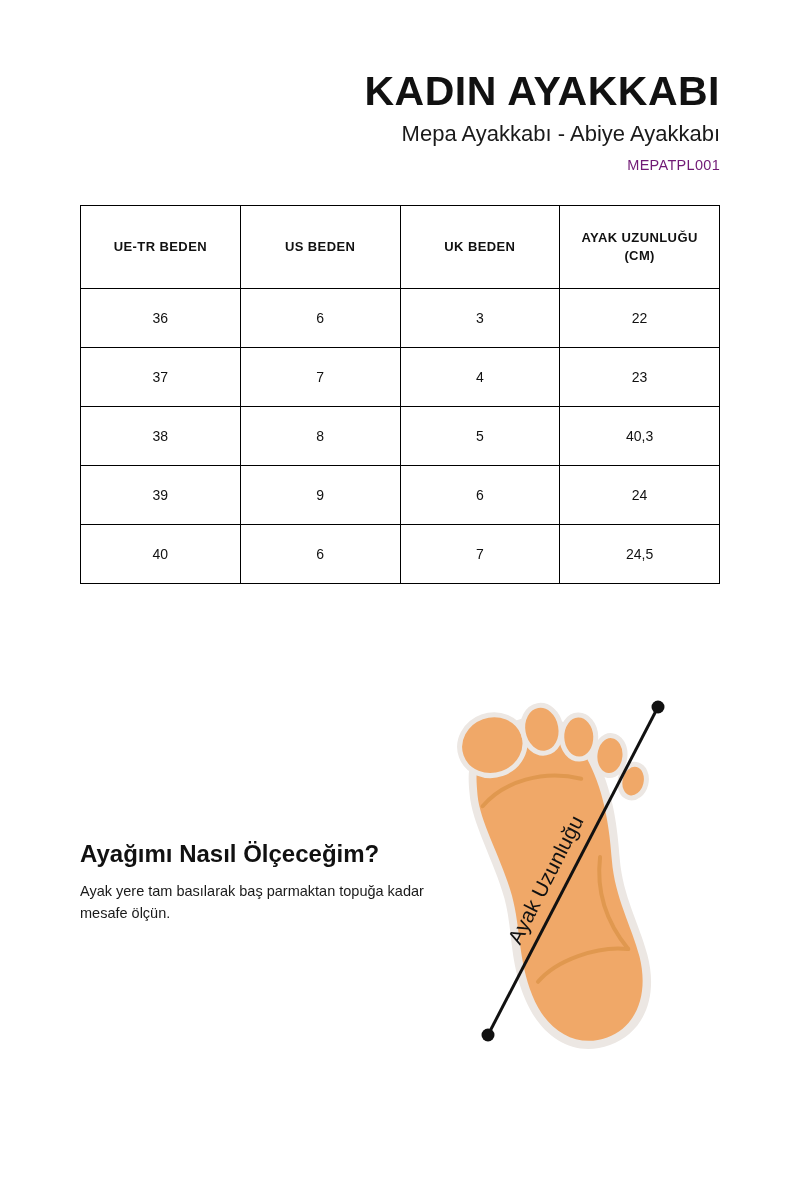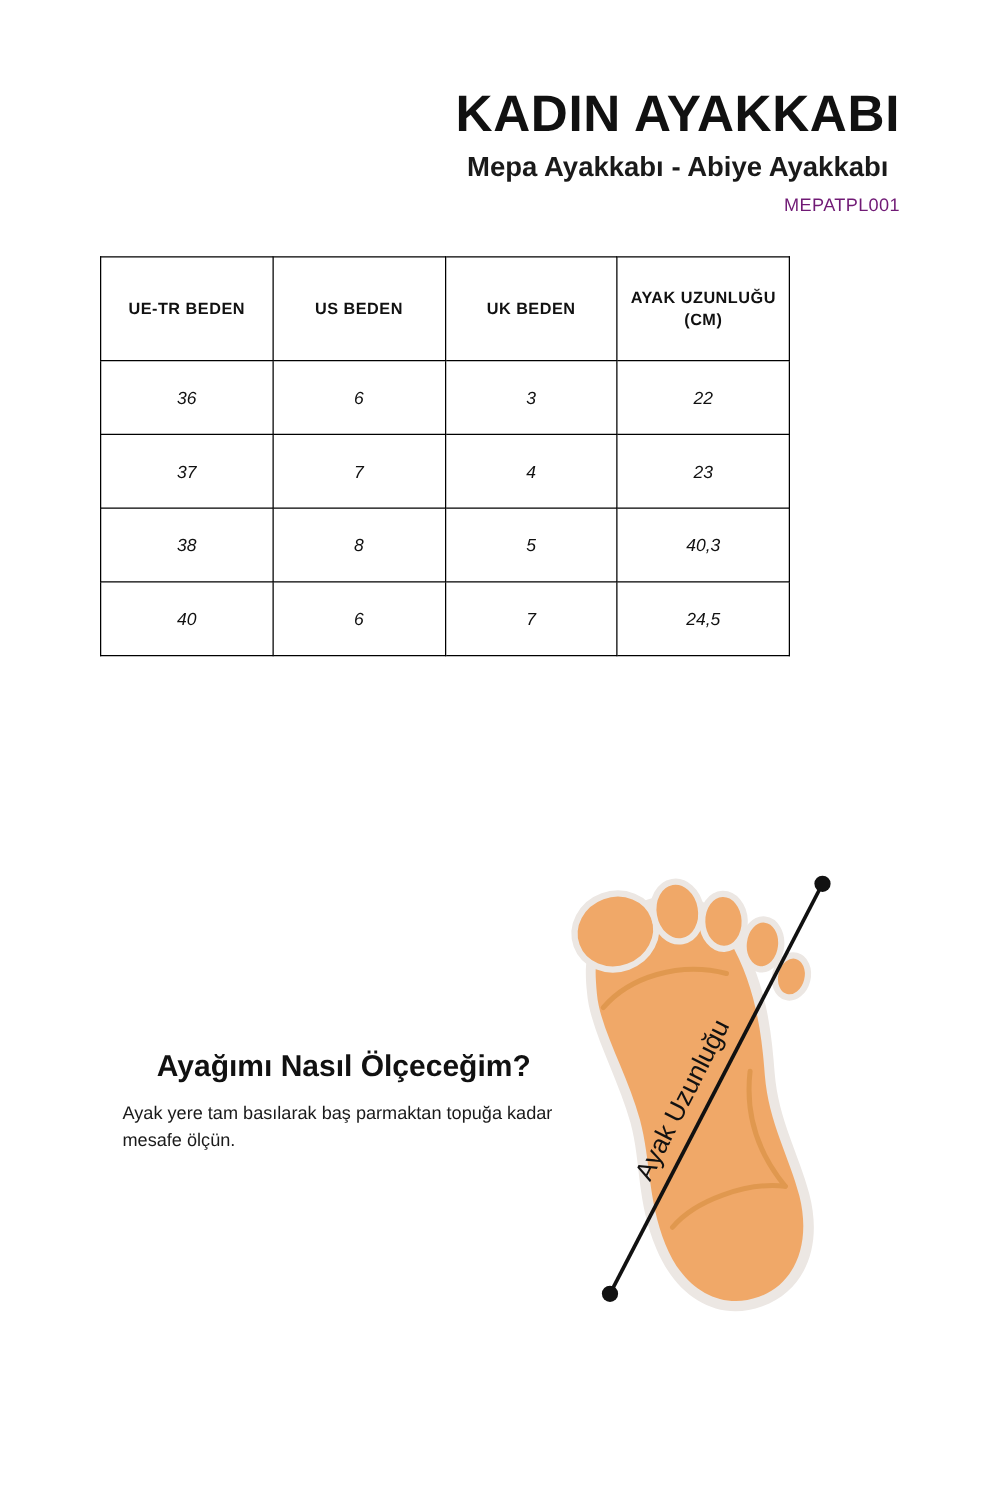--- a/index.html
+++ b/index.html
@@ -34,38 +34,37 @@
   .title {
     font-size: 41px;
     font-weight: bold;
     letter-spacing: 0.5px;
     line-height: 1.05;
     margin: 0;
     color: #111111;
   }
   .subtitle {
     font-size: 22px;
-    font-weight: bold;
+    font-weight: normal;
     margin: 8px 0 0 0;
     color: #1a1a1a;
-    text-align: center;
   }
   .code {
     font-size: 14.5px;
     margin: 10px 0 0 0;
     color: #701a75;
     letter-spacing: 0.3px;
   }
 
   
   .size-table {
     position: absolute;
     top: 205px;
     left: 80px;
-    width: 552px;
+    width: 640px;
     border-collapse: collapse;
     table-layout: fixed;
   }
   .size-table th,
   .size-table td {
     border: 1px solid #000000;
     text-align: center;
     color: #111111;
   }
   .size-table th {
@@ -73,41 +72,39 @@
     font-size: 13px;
     font-weight: bold;
     letter-spacing: 0.4px;
     line-height: 1.35;
     padding: 0 6px;
   }
   .size-table td {
     height: 56px;
     font-size: 14px;
     font-weight: normal;
-    font-style: italic;
   }
 
   
   .howto {
     position: absolute;
     left: 80px;
     top: 840px;
     width: 390px;
   }
   .howto-title {
     font-size: 24px;
     font-weight: bold;
     margin: 0;
     color: #111111;
-    text-align: center;
   }
   .howto-text {
     font-size: 14.5px;
     line-height: 1.55;
-    margin: 12px 0 0 18px;
+    margin: 12px 0 0 0;
     color: #1a1a1a;
     max-width: 380px;
   }
 
   
   .foot-figure {
     position: absolute;
     left: 400px;
     top: 665px;
     width: 360px;
@@ -159,20 +156,26 @@
         <td>37</td>
         <td>7</td>
         <td>4</td>
         <td>23</td>
       </tr>
       <tr>
         <td>38</td>
         <td>8</td>
         <td>5</td>
         <td>40,3</td>
+      </tr>
+      <tr>
+        <td>39</td>
+        <td>9</td>
+        <td>6</td>
+        <td>24</td>
       </tr>
       <tr>
         <td>40</td>
         <td>6</td>
         <td>7</td>
         <td>24,5</td>
       </tr>
     </tbody>
   </table>
 

